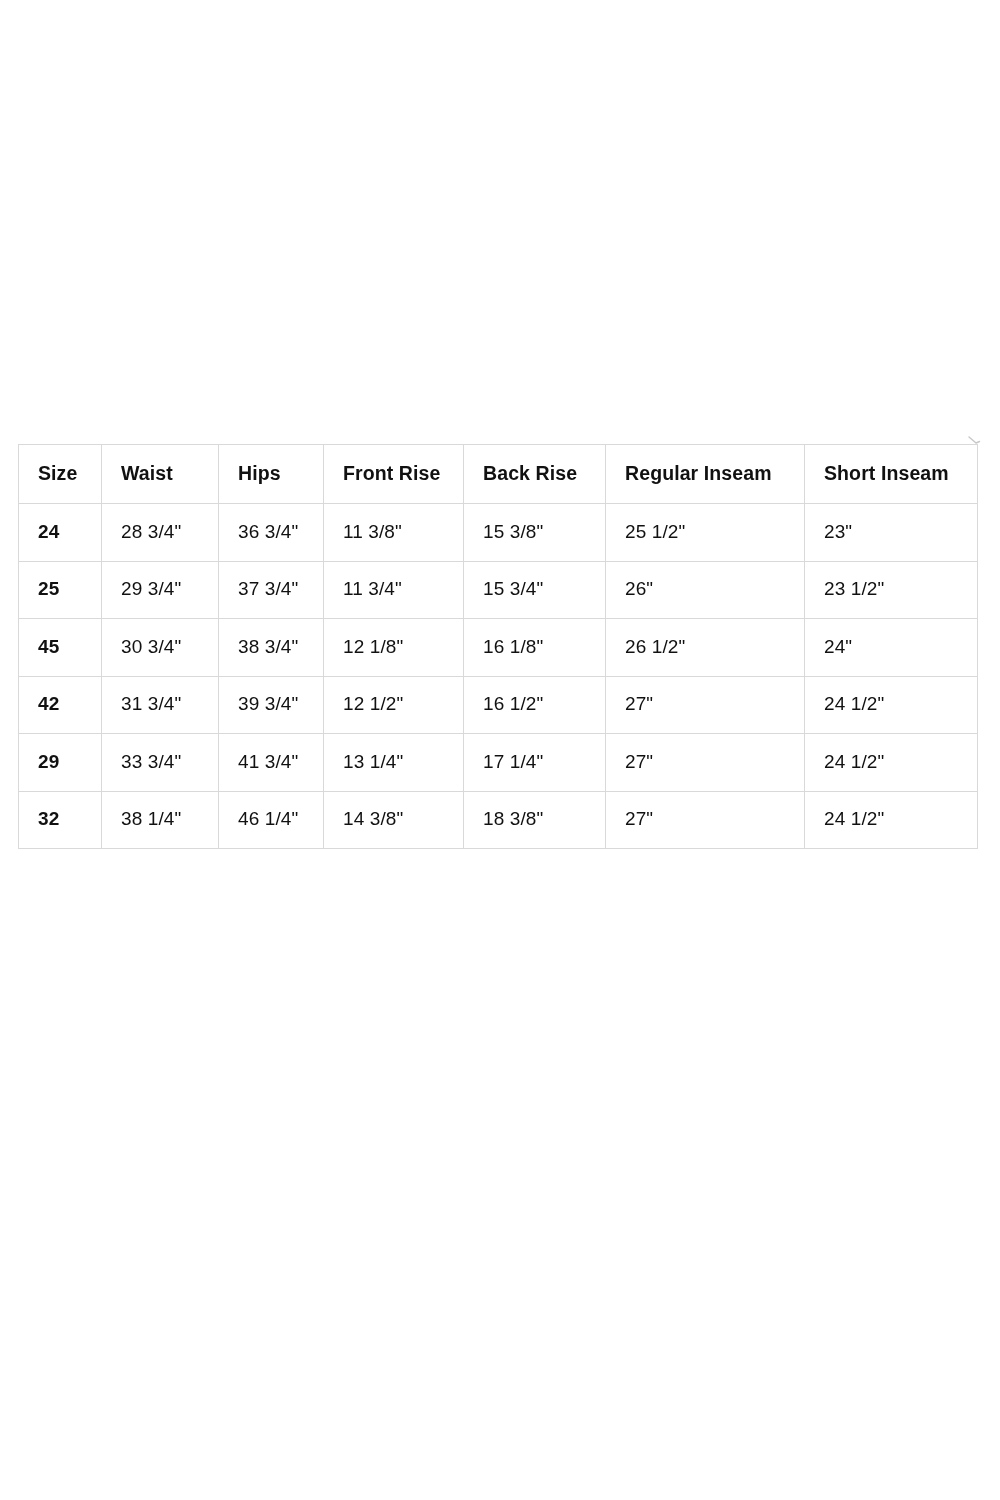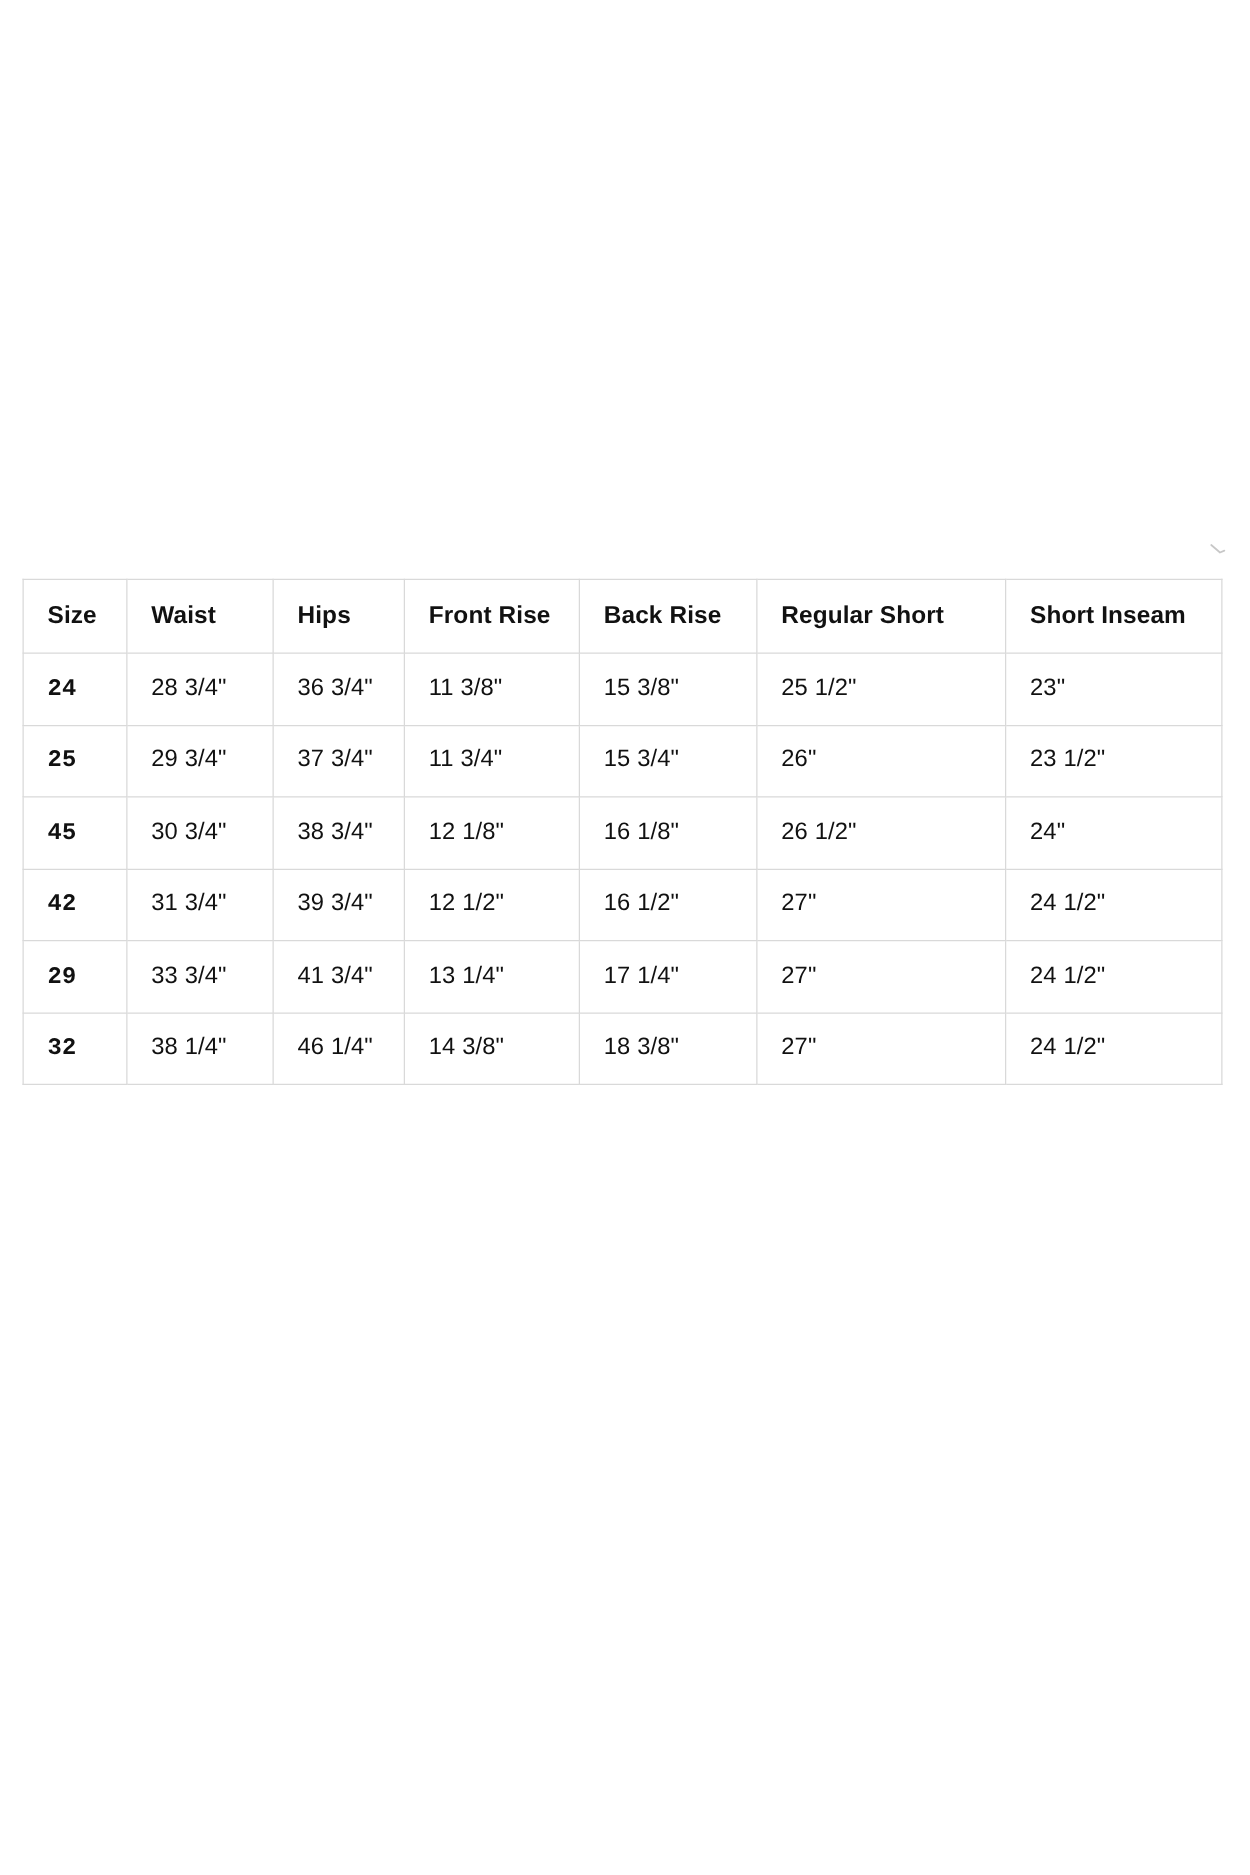--- a/index.html
+++ b/index.html
@@ -10,21 +10,21 @@
     position: relative;
     width: 1000px;
     height: 1500px;
     background: #ffffff;
     font-family: "Liberation Sans", sans-serif;
     color: #111111;
   }
   .chart-wrap {
     position: absolute;
     left: 18px;
-    top: 463px;
+    top: 444px;
     width: 959px;
   }
   table.size-chart {
     width: 100%;
     border-collapse: collapse;
     table-layout: fixed;
   }
   table.size-chart th,
   table.size-chart td {
     border: 1px solid #d9d9d9;
@@ -43,21 +43,20 @@
     font-weight: bold;
     height: 58px;
     font-size: 19.5px;
   }
   table.size-chart td {
     height: 56.5px;
     font-weight: normal;
   }
   table.size-chart td.size-col {
     font-weight: bold;
-    font-family: Liberation Mono, monospace;
   }
   .stray-mark {
     position: absolute;
     left: 966px;
     top: 433px;
     width: 16px;
     height: 12px;
     opacity: 0.75;
   }
 </style>
@@ -81,21 +80,21 @@
       <col style="width:199px">
       <col style="width:173px">
     </colgroup>
     <thead>
       <tr>
         <th>Size</th>
         <th>Waist</th>
         <th>Hips</th>
         <th>Front Rise</th>
         <th>Back Rise</th>
-        <th>Regular Short</th>
+        <th>Regular Inseam</th>
         <th>Short Inseam</th>
       </tr>
     </thead>
     <tbody>
       <tr>
         <td class="size-col">24</td>
         <td>28 3/4"</td>
         <td>36 3/4"</td>
         <td>11 3/8"</td>
         <td>15 3/8"</td>

